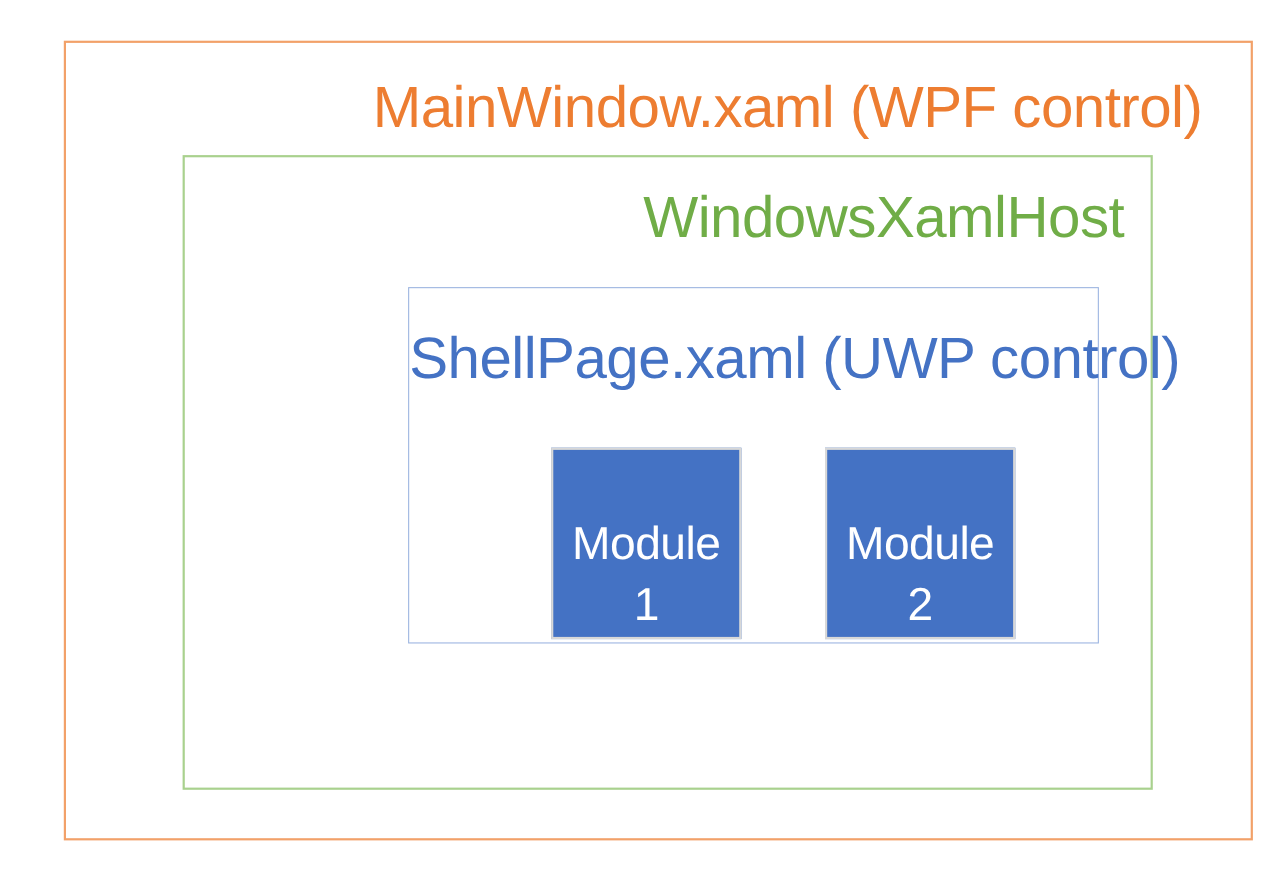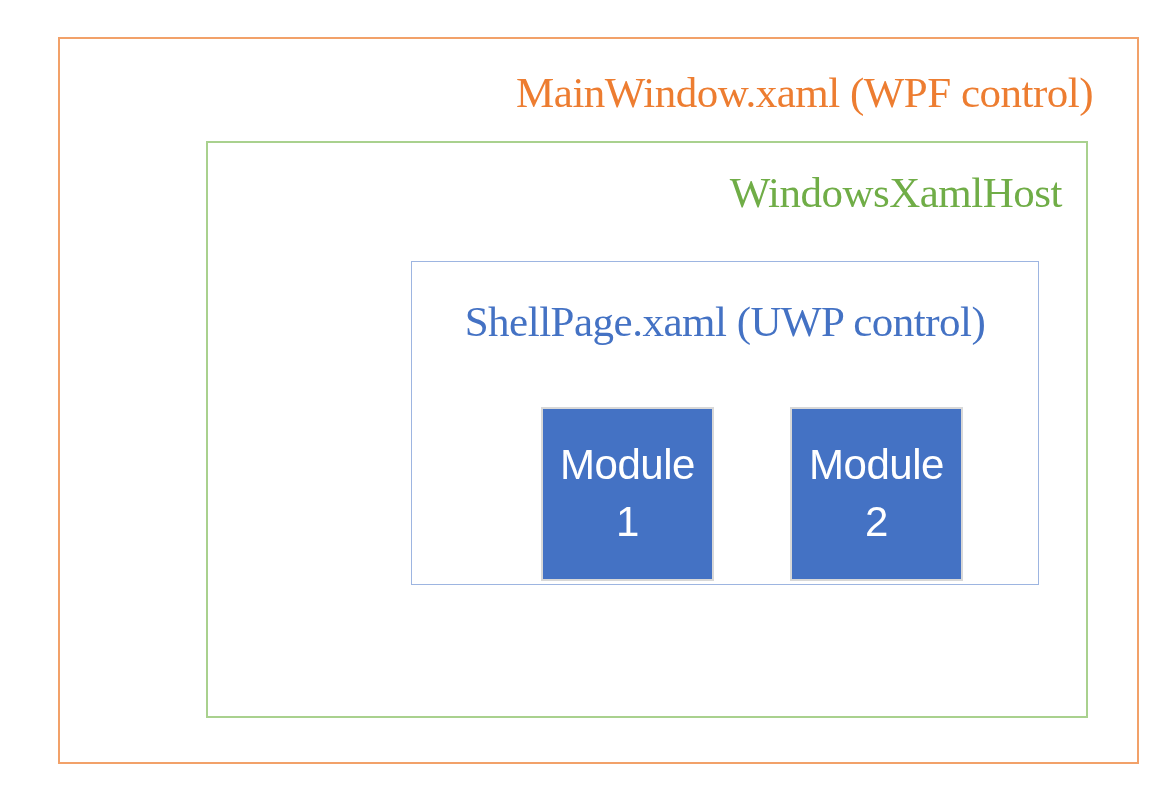--- a/index.html
+++ b/index.html
@@ -22,34 +22,32 @@
   }
   .outer-box {
     left: 58px; top: 37px;
     width: 1081px; height: 727px;
     border: 2px solid var(--orange-border, #F2A169);
   }
   .host-box {
     left: 106px; top: 102px;
     width: 882px; height: 577px;
     border: 2px solid var(--green-border, #A9D18E);
-    margin-left: 40px;
   }
   .shell-box {
     left: 203px; top: 118px;
     width: 628px; height: 324px;
     border: 1.5px solid var(--blue-border, #9DB5E1);
   }
   .diagram-label {
     position: absolute;
-    font-size: 43px;
+    font-size: 53px;
     letter-spacing: -0.5px;
     line-height: 1.1;
     white-space: nowrap;
-    font-family: Liberation Serif, serif;
   }
   .outer-label {
     right: 44px; top: 30px;
     color: var(--orange-text, #ED7D31);
   }
   .host-label {
     right: 24px; top: 26px;
     color: var(--green-text, #70AD47);
   }
   .shell-label {
@@ -58,21 +56,21 @@
     color: var(--blue-text, #4472C4);
   }
   .module {
     position: absolute;
     box-sizing: border-box;
     top: 145px;
     width: 173px; height: 174px;
     background: var(--module-fill, #4472C4);
     border: 2px solid var(--module-border, #D8D8D8);
     display: flex;
-    align-items: center;
+    align-items: flex-end;
     justify-content: center;
   }
   .module-1 { left: 129px; }
   .module-2 { left: 378px; }
   .module-label {
     color: var(--module-text, #FFFFFF);
     font-size: 42px;
     letter-spacing: -0.5px;
     line-height: 1.35;
     text-align: center;

